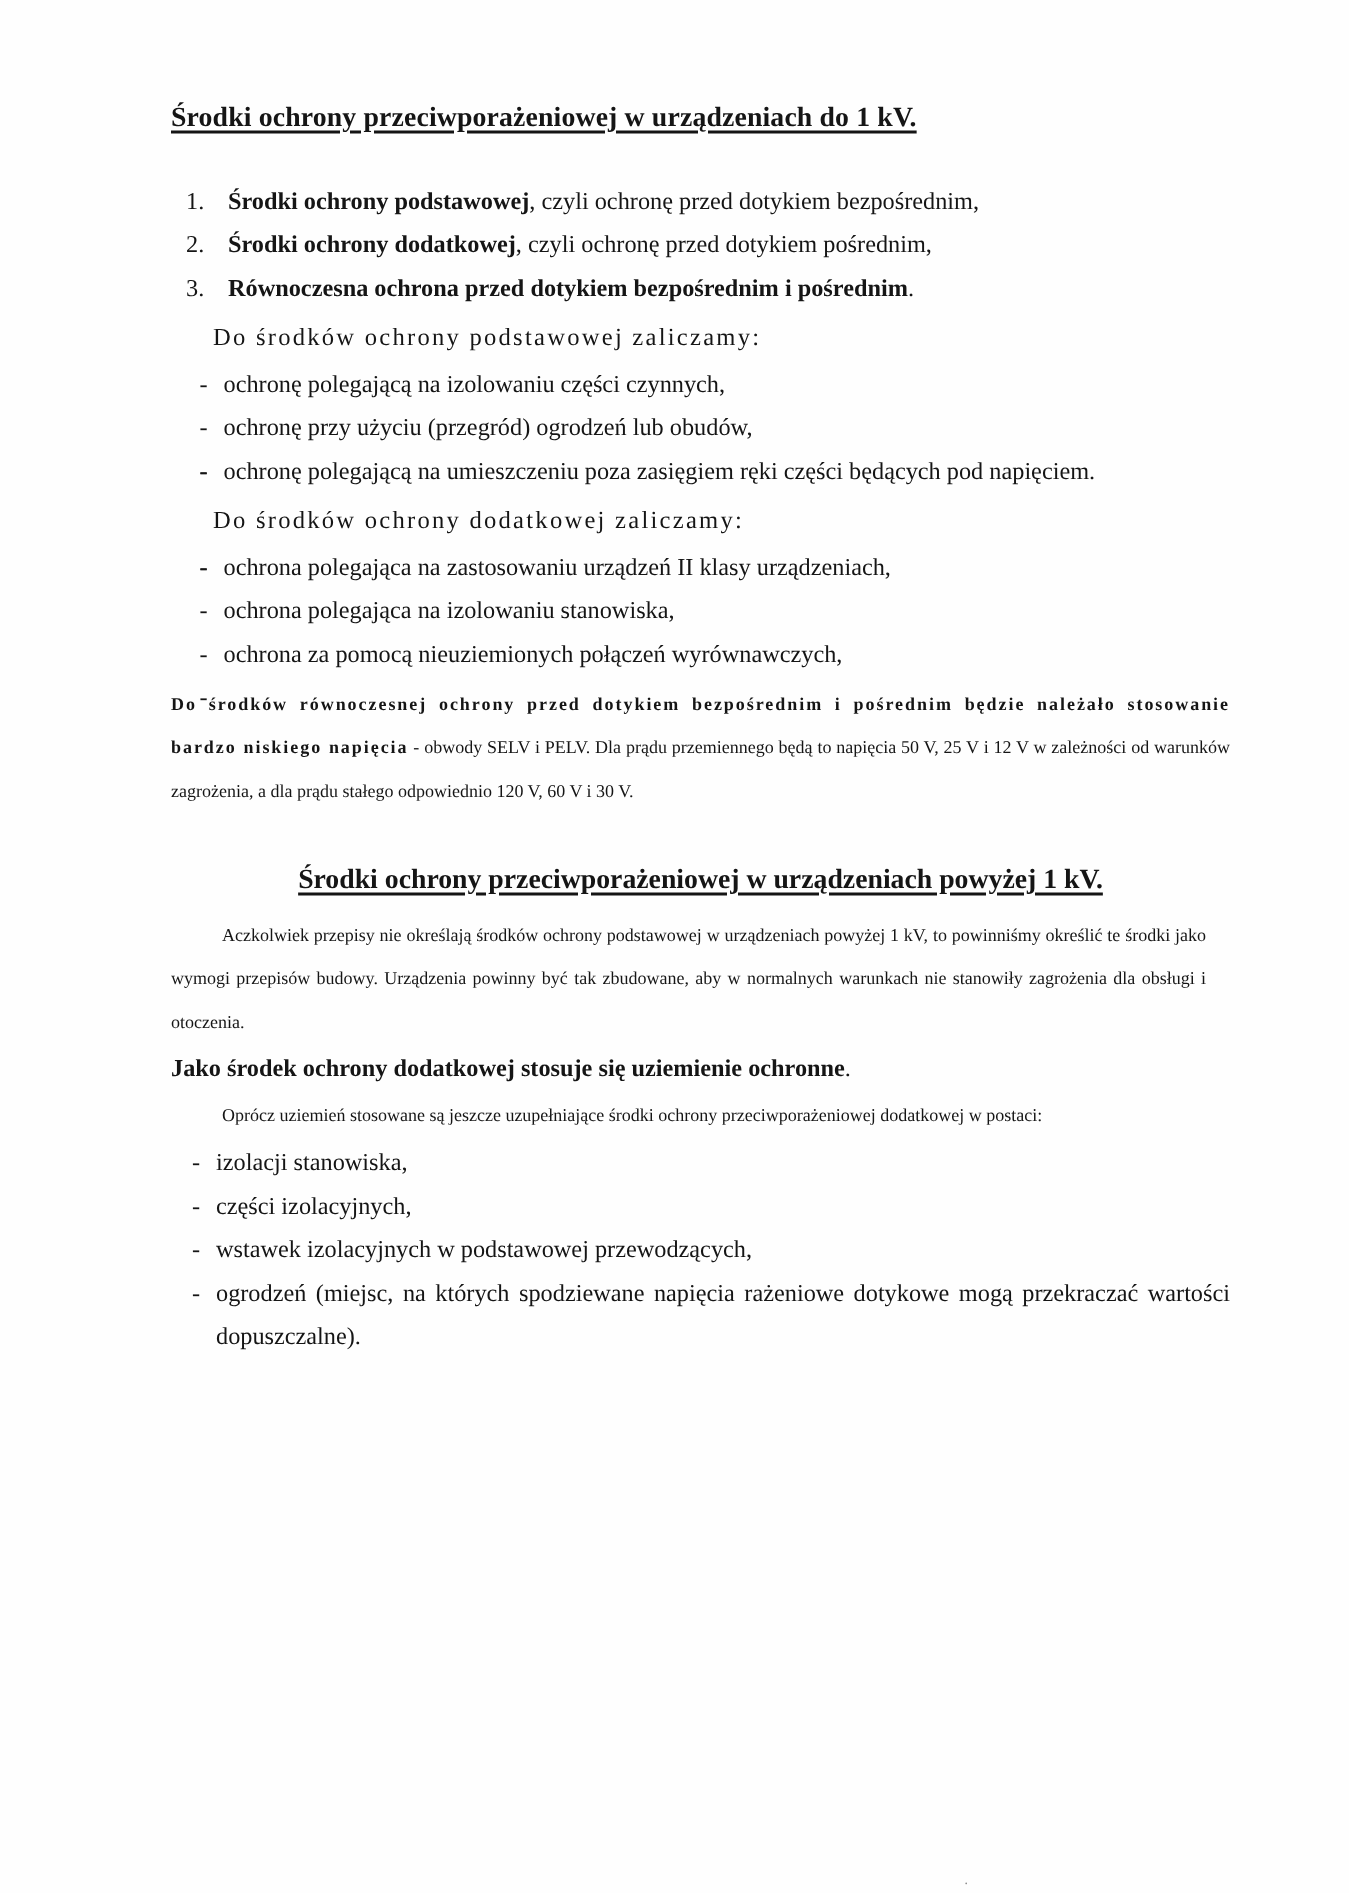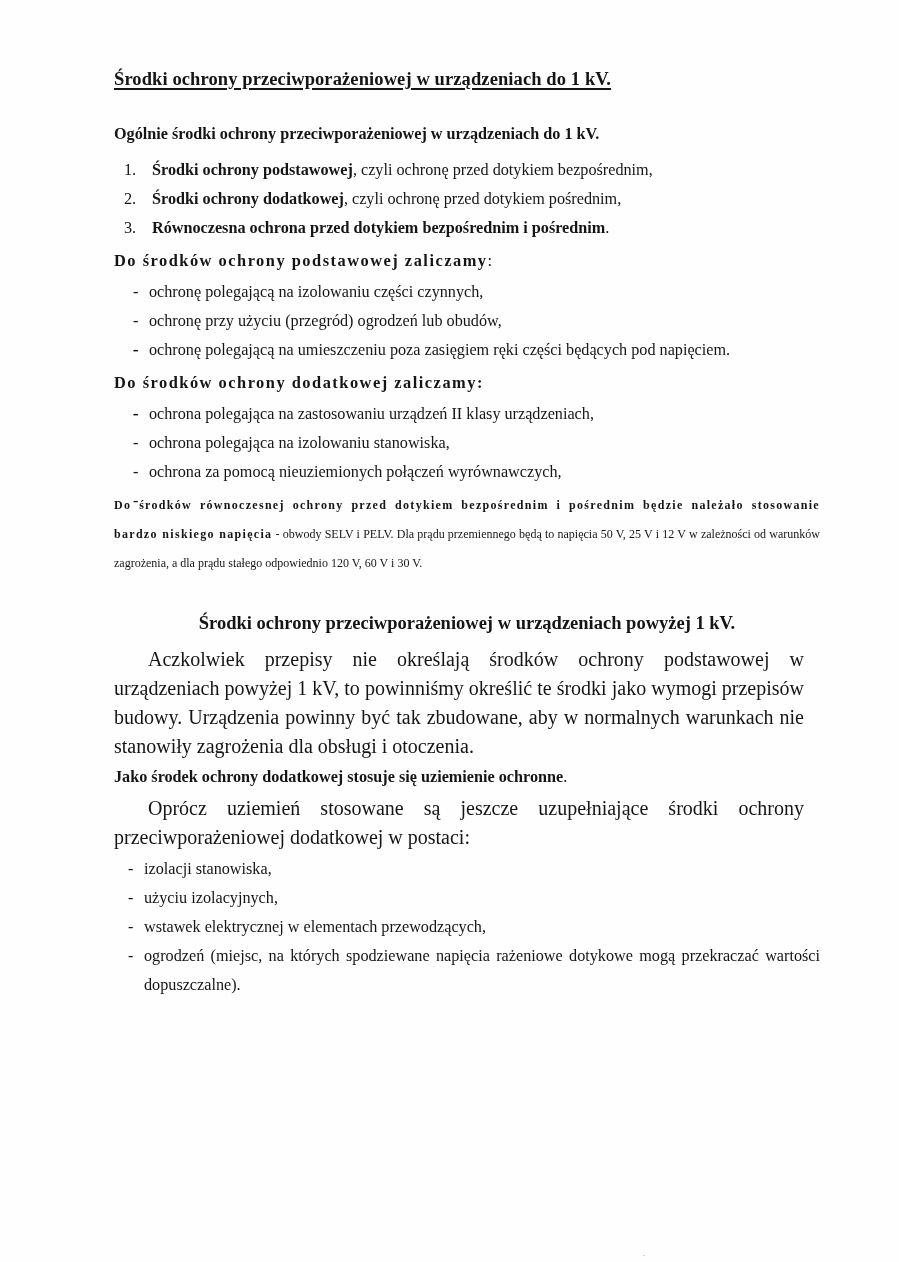--- a/index.html
+++ b/index.html
@@ -44,38 +44,39 @@
     text-decoration-thickness: 1.6px;
   }
   .doc-title-2 {
     text-align: center;
     font-weight: bold;
     font-size: 18.5px;
     line-height: 30px;
     margin: 30px 0 7px 0;
   }
   .doc-title-2 .u {
+    text-decoration: underline;
     text-underline-offset: 3px;
     text-decoration-thickness: 1.6px;
   }
 
   .subhead {
     font-weight: bold;
     font-size: 16.2px;
     line-height: 29px;
     margin: 0 0 7px 0;
   }
   .subhead-spaced {
     font-weight: bold;
     font-size: 16.4px;
     line-height: 29px;
     letter-spacing: 1.5px;
     margin: 3px 0 2px 0;
   }
-  .subhead-spaced .nb { font-weight: bold; letter-spacing: 1.5px; }
+  .subhead-spaced .nb { font-weight: normal; letter-spacing: 1.5px; margin-left: 28px; }
   .subhead-spaced .plain { font-weight: normal; letter-spacing: 0; }
 
   .subhead-plainbold {
     font-weight: bold;
     font-size: 16.2px;
     line-height: 29px;
     margin: 2px 0 2px 0;
   }
   .subhead-plainbold .plain { font-weight: normal; }
 
@@ -119,21 +120,21 @@
     position: absolute;
     left: 0;
     top: 0;
   }
   ul.dashlist.tight > li { margin-left: 14px; }
   ul.dashlist > li b { font-weight: normal; }
   ul.dashlist > li.wrap2 { text-align: justify; }
 
   
   p.para {
-    font-size: 20px;
+    font-size: 12px;
     line-height: 29px;
     margin: 0 16px 0 0;
     text-align: justify;
     text-justify: inter-word;
   }
   p.para.indent { text-indent: 34px; }
 
   .blockjust {
     font-size: 12px;
     line-height: 29px;
@@ -156,21 +157,20 @@
   }
 </style>
 </head>
 <body>
 
 <div class="page">
   <div class="content">
 
     <h1 class="doc-title"><span class="u">Środki ochrony przeciwporażeniowej w urządzeniach do 1 kV.</span></h1>
 
-    <div class="subhead">Ogólnie środki ochrony przeciwporażeniowej w urządzeniach do 1 kV.</div>
 
     <ol class="numlist">
       <li><span class="num">1.</span><b>Środki ochrony podstawowej</b><span>, czyli ochronę przed dotykiem bezpośrednim,</span></li>
       <li><span class="num">2.</span><b>Środki ochrony dodatkowej</b><span>, czyli ochronę przed dotykiem pośrednim,</span></li>
       <li><span class="num">3.</span><b>Równoczesna ochrona przed dotykiem bezpośrednim i pośrednim</b><span>.</span></li>
     </ol>
 
     <div class="subhead-spaced"><span class="nb">Do środków ochrony podstawowej zaliczamy</span><span class="plain">:</span></div>
 
     <ul class="dashlist">
@@ -195,21 +195,21 @@
     <h1 class="doc-title-2"><span class="u">Środki ochrony przeciwporażeniowej w urządzeniach powyżej 1 kV.</span></h1>
 
     <p class="para indent">Aczkolwiek przepisy nie określają środków ochrony podstawowej w urządzeniach powyżej 1 kV, to powinniśmy określić te środki jako wymogi przepisów budowy. Urządzenia powinny być tak zbudowane, aby w normalnych warunkach nie stanowiły zagrożenia dla obsługi i otoczenia.</p>
 
     <div class="subhead-plainbold"><span>Jako środek ochrony dodatkowej stosuje się uziemienie ochronne</span><span class="plain">.</span></div>
 
     <p class="para indent">Oprócz uziemień stosowane są jeszcze uzupełniające środki ochrony przeciwporażeniowej dodatkowej w postaci:</p>
 
     <ul class="dashlist tight">
       <li><span class="dash">-</span><b>izolacji stanowiska</b><span>,</span></li>
-      <li><span class="dash">-</span><b>użyciu izolacyjnych</b><span>,</span></li>
-      <li><span class="dash">-</span><b>wstawek elektrycznej w elementach przewodzących</b><span>,</span></li>
+      <li><span class="dash">-</span><b>części izolacyjnych</b><span>,</span></li>
+      <li><span class="dash">-</span><b>wstawek izolacyjnych w podstawowej przewodzących</b><span>,</span></li>
       <li class="wrap2"><span class="dash">-</span><b>ogrodzeń</b><span> (miejsc, na których spodziewane napięcia rażeniowe dotykowe mogą przekraczać wartości dopuszczalne).</span></li>
     </ul>
 
   </div>
 
   <div class="page-mark">.</div>
 </div>
 
 </body></html>

